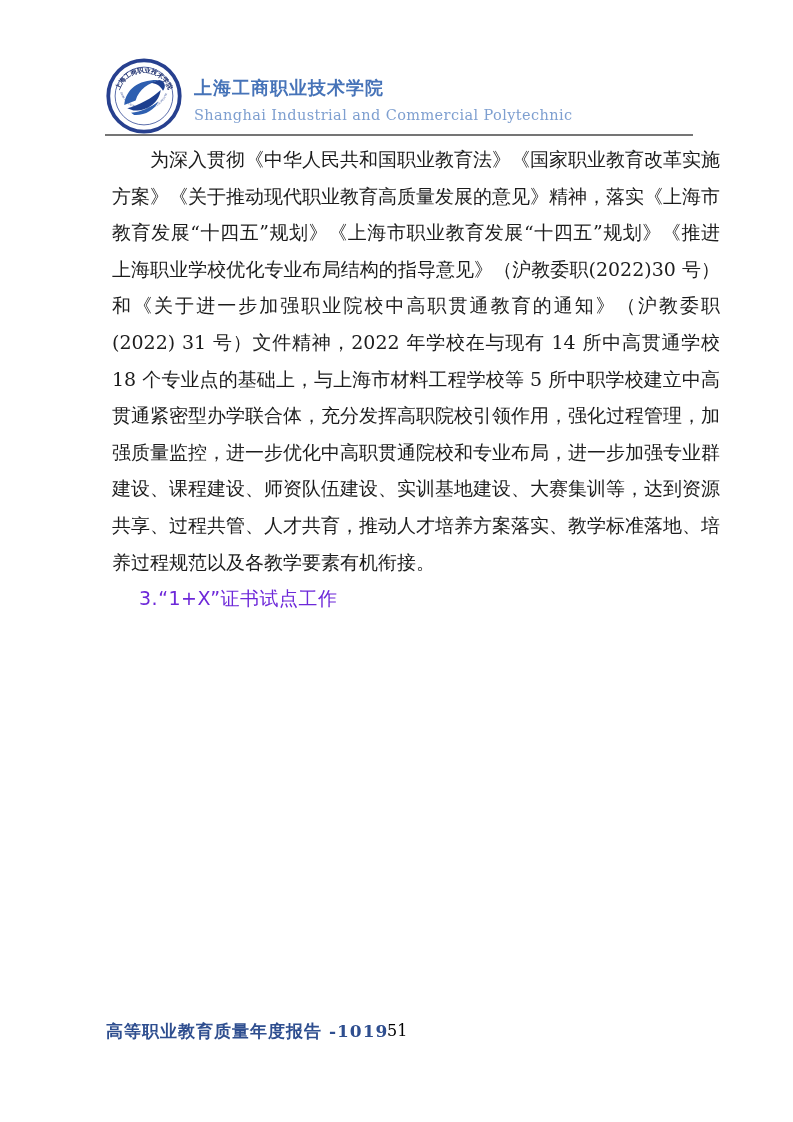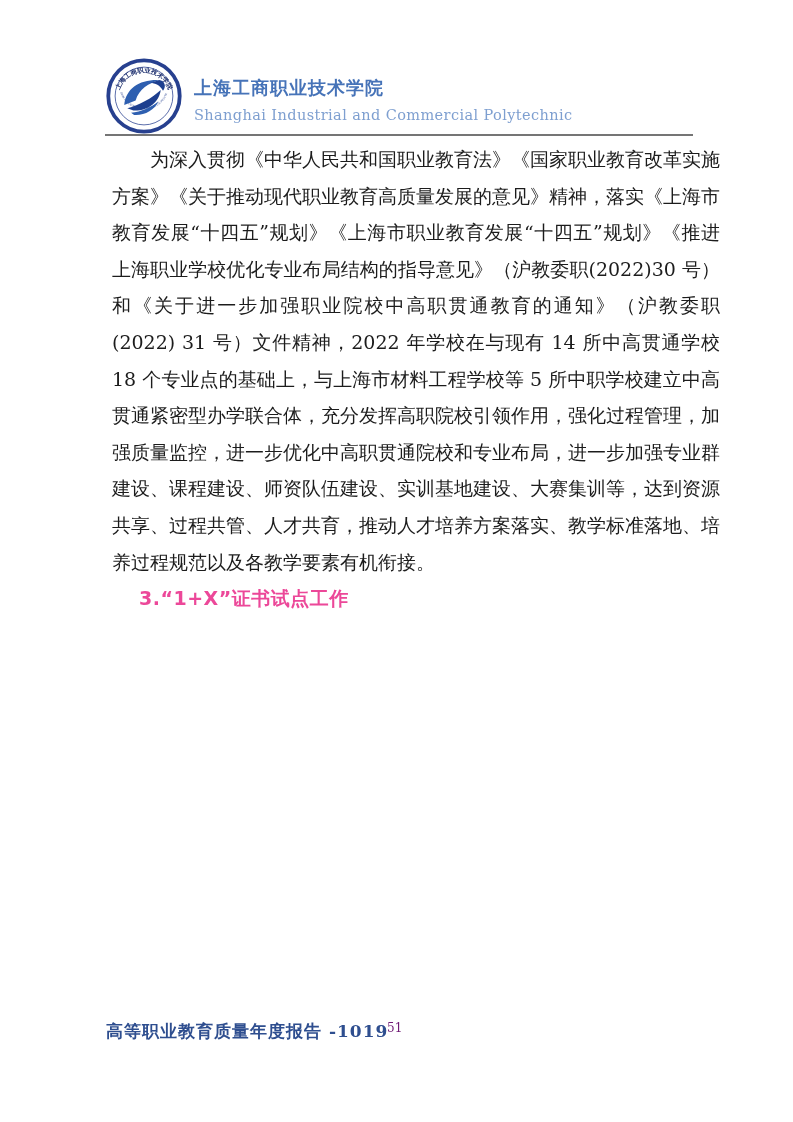--- a/index.html
+++ b/index.html
@@ -64,22 +64,22 @@
     font-size: 19px;
     line-height: 36.6px;
     text-align: justify;
     margin-left: 7px;
   }
   .content p {
     text-indent: 2em;
     margin: 0;
   }
   .section-heading {
-    font-weight: bold;
-    color: #ec4899;
+    font-weight: normal;
+    color: #6d28d9;
     padding-left: 27px;
     font-family: "DejaVu Sans", "Liberation Sans", sans-serif;
     font-size: 19px;
     line-height: 36.6px;
     letter-spacing: 0.5px;
   }
 
   
   .footer-title {
     position: absolute;
@@ -87,22 +87,22 @@
     top: 1020px;
     font-size: 17px;
     font-weight: bold;
     color: #2e4e8f;
     letter-spacing: 1px;
   }
   .page-number {
     position: absolute;
     left: 387px;
     top: 1021px;
-    font-size: 12px;
-    color: #701a75;
+    font-size: 16px;
+    color: #000000;
   }
 </style>
 </head>
 <body>
 
 <div class="page">
 
   <div class="header">
     <div class="logo-wrap">
       <svg viewBox="0 0 100 100" width="76" height="76">

